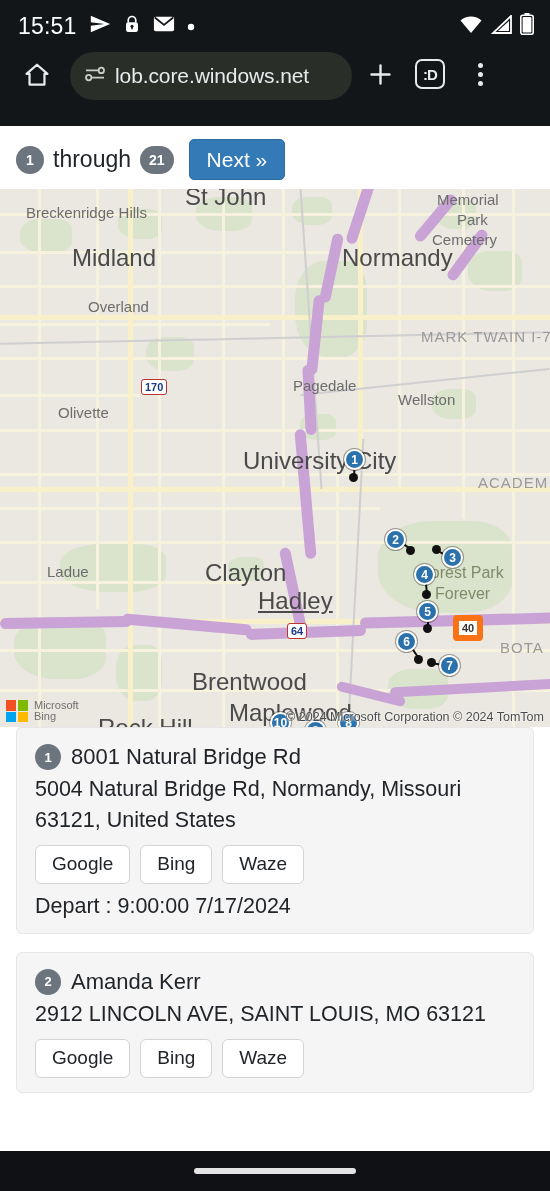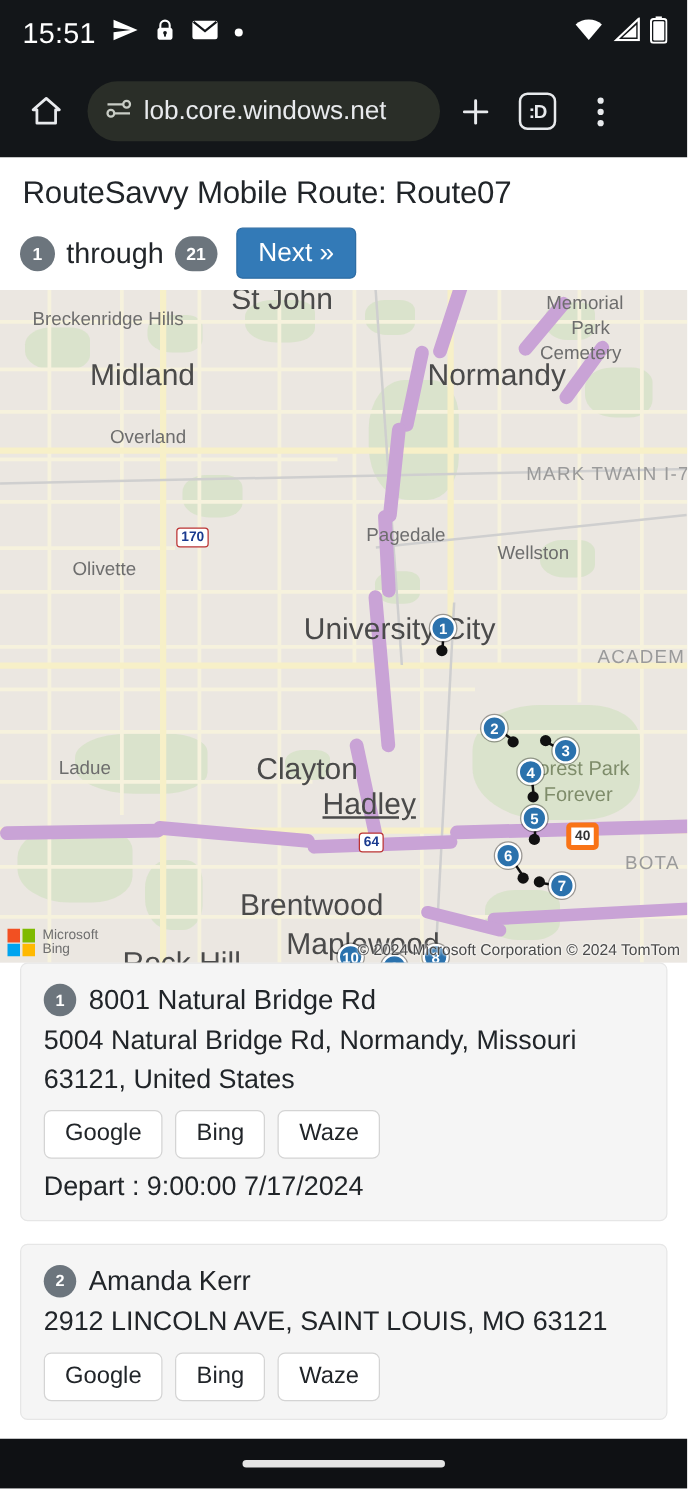--- a/index.html
+++ b/index.html
@@ -18,21 +18,21 @@
     position: relative;
   }
   .sb-left { display: flex; align-items: center; gap: 12px; }
   .sb-time { font-size: 23px; letter-spacing: .2px; font-weight: 400; }
   .sb-right { position: absolute; right: 16px; top: 0; height: 52px; display: flex; align-items: center; gap: 7px; }
   .sb-ico { display: block; }
 
   
   .browserbar {
     height: 74px; background: #131619;
-    display: flex; align-items: center; padding: 0 14px; gap: 6px;
+    display: flex; padding: 0 14px; gap: 6px;
   }
   .home-btn { width: 46px; height: 46px; display:flex; align-items:center; justify-content:center; }
   .omnibox {
     flex: 1; height: 48px; background: #2a2e28; border-radius: 24px;
     display: flex; align-items: center; padding: 0 14px; gap: 9px; overflow:hidden;
     margin-left: 4px; max-width: 282px;
   }
   .omni-url {
     color: #e8eaed; font-size: 21px; white-space: nowrap; overflow: hidden;
     letter-spacing: -.1px;
@@ -98,21 +98,21 @@
     color:#fff; font-size: 12px; font-weight:700;
     display:flex; align-items:center; justify-content:center;
     font-family:"Liberation Sans", sans-serif; line-height:1;
   }
   .shield {
     position:absolute; background:#fff; border:1px solid #b33;
     color:#1a3a8f; font-size:11px; font-weight:700; border-radius:3px;
     display:flex; align-items:center; justify-content:center; padding:1px 3px;
   }
   .shield.us {
-    border:4px solid #f97316; color:#333; border-radius:4px;
+    border:6px solid #f97316; color:#333; border-radius:4px;
   }
   .bing-attr {
     position:absolute; left:6px; bottom:4px; display:flex; align-items:center; gap:6px;
   }
   .bing-logo { width:22px; height:22px; display:grid; grid-template-columns:1fr 1fr; grid-template-rows:1fr 1fr; gap:1.5px;}
   .bing-logo i { display:block; }
   .bing-text { font-size:11px; color:#6f6f6f; line-height:1.05; }
   .copyright {
     position:absolute; right:6px; bottom:3px; font-size:12.5px; color:#4a4a4a;
     white-space:nowrap; text-shadow: 0 0 2px #fff, 0 0 2px #fff;
@@ -232,21 +232,20 @@
           <i></i>
           <i></i>
           <i></i>
         </span>
     </div>
   </div>
 
   <div class="page">
 
     <div class="content-pad">
-      <div class="page-title">RouteSavvy Mobile Route: Route07</div>
 
       <div class="pager">
         <span class="badge">1</span>
         <span class="pager-text">through</span>
         <span class="badge">21</span>
         <button class="next-btn">Next »</button>
       </div>
     </div>
 
     <div class="map-wrap">

